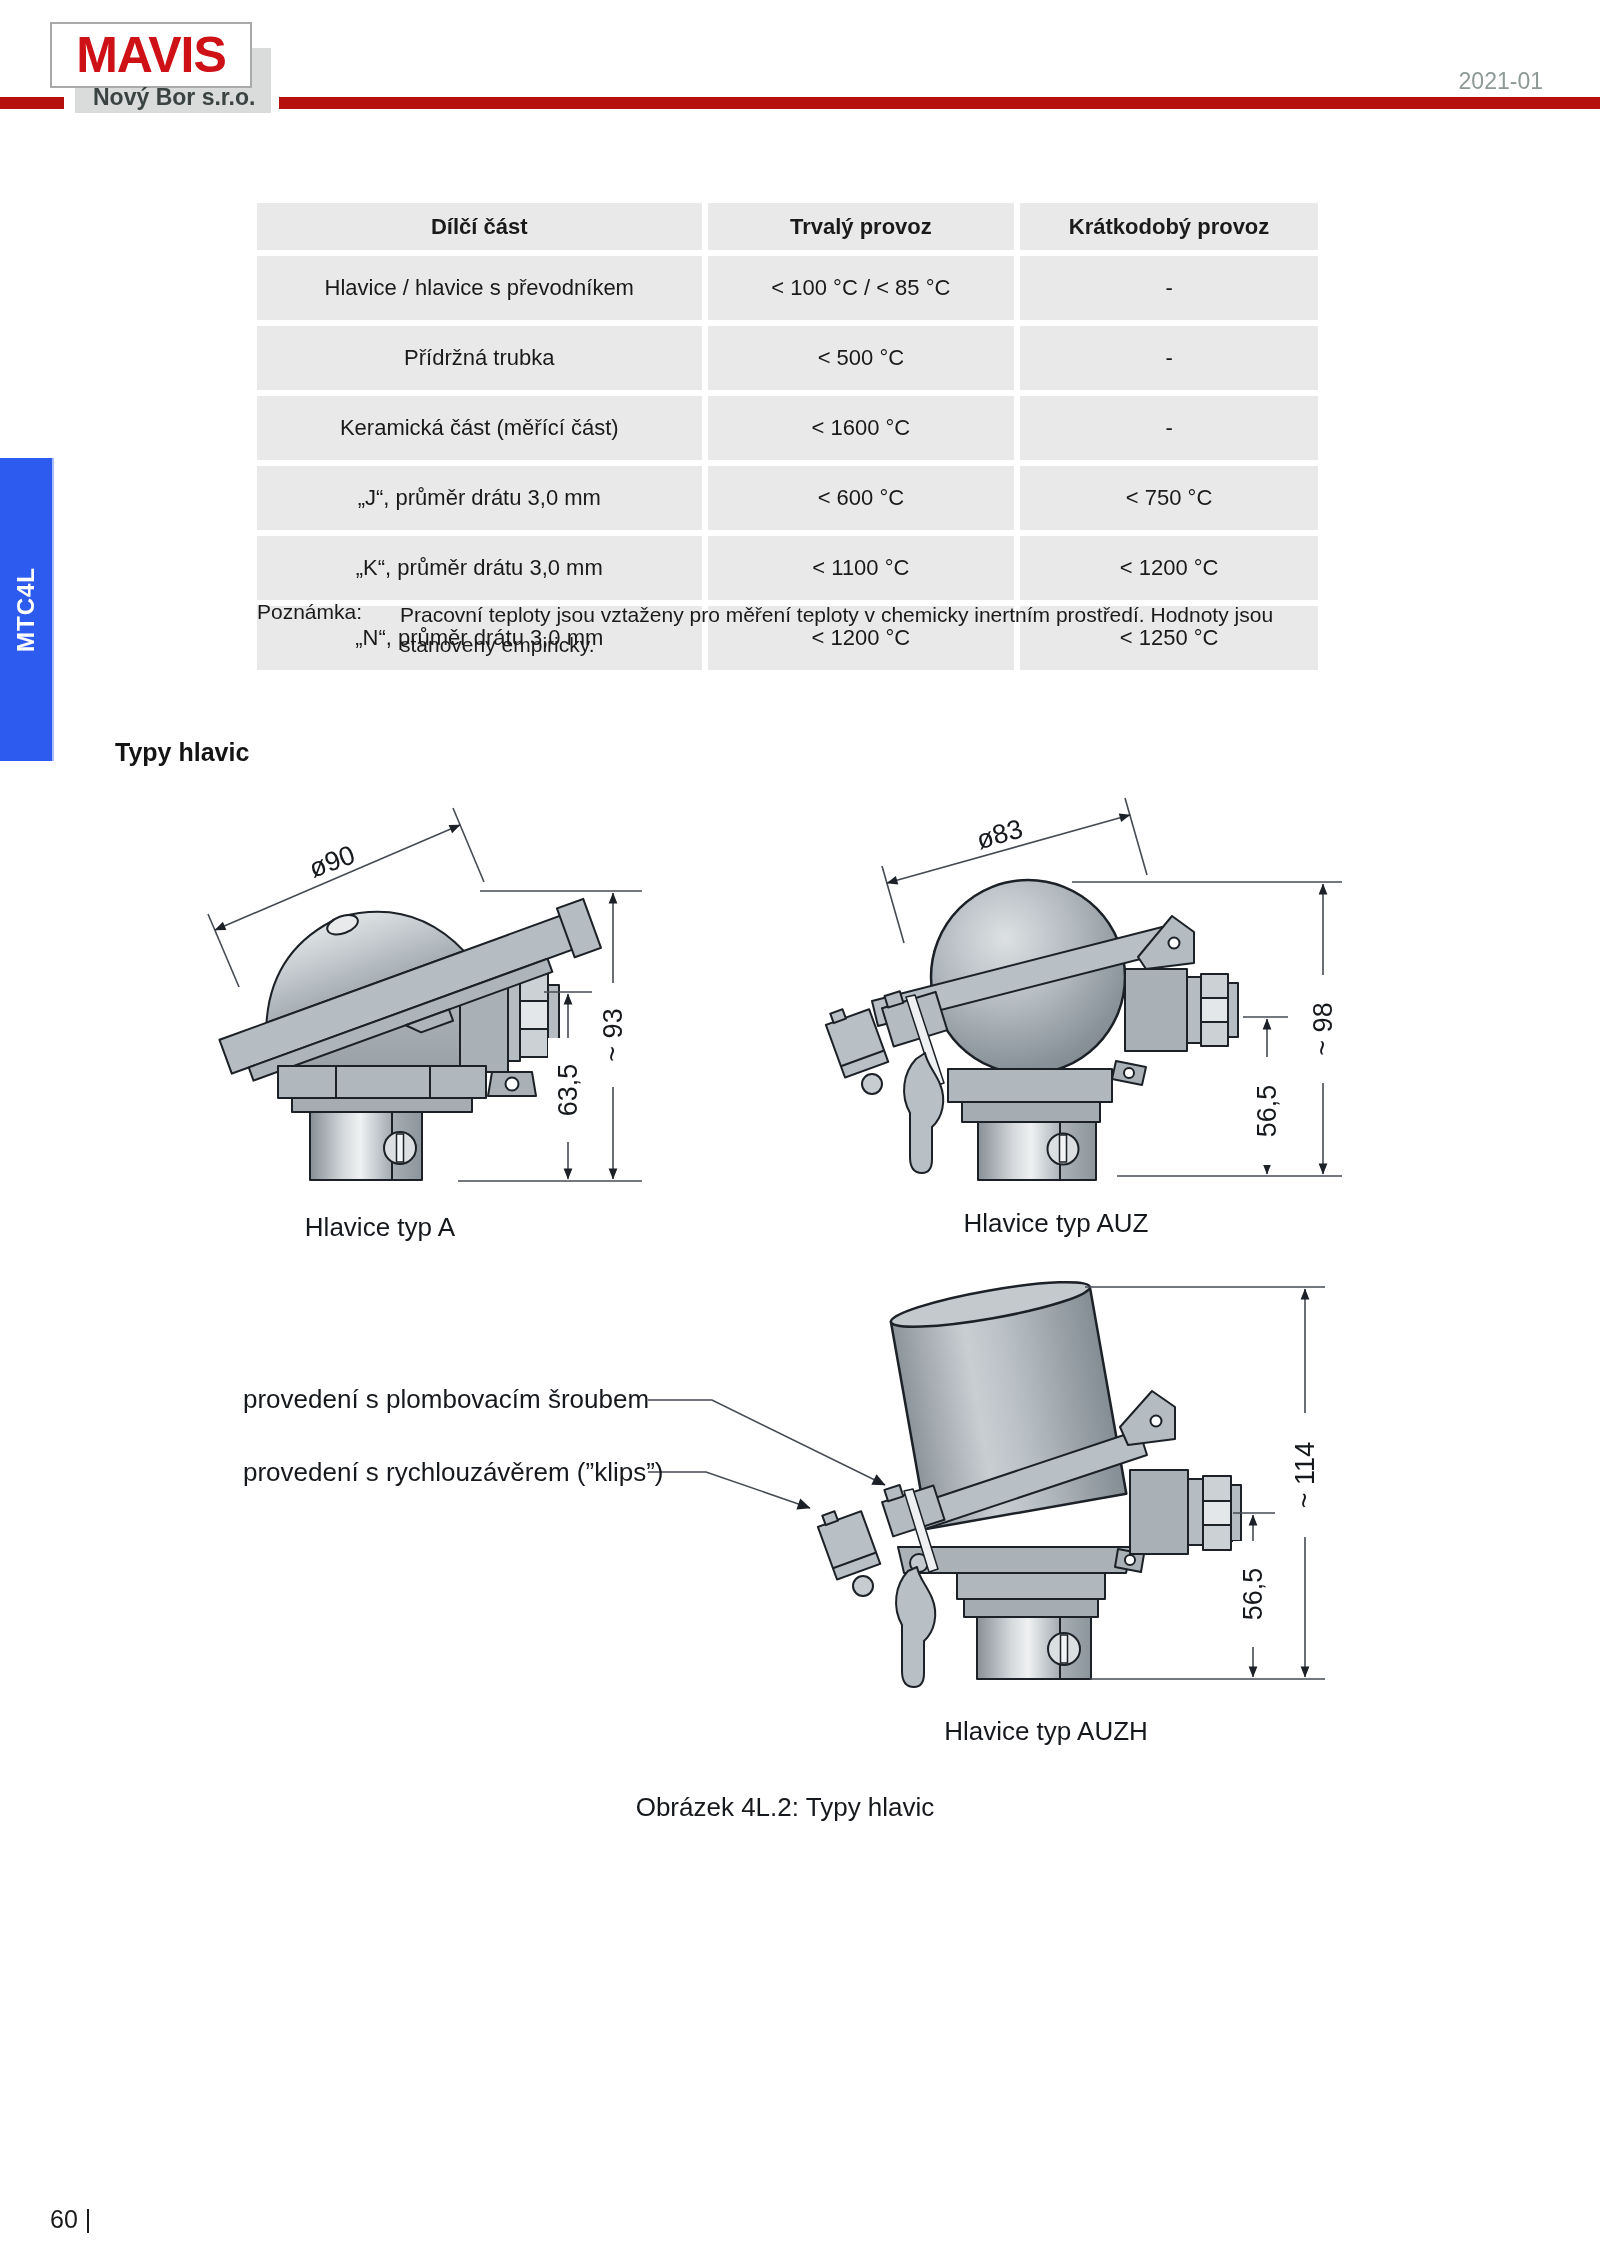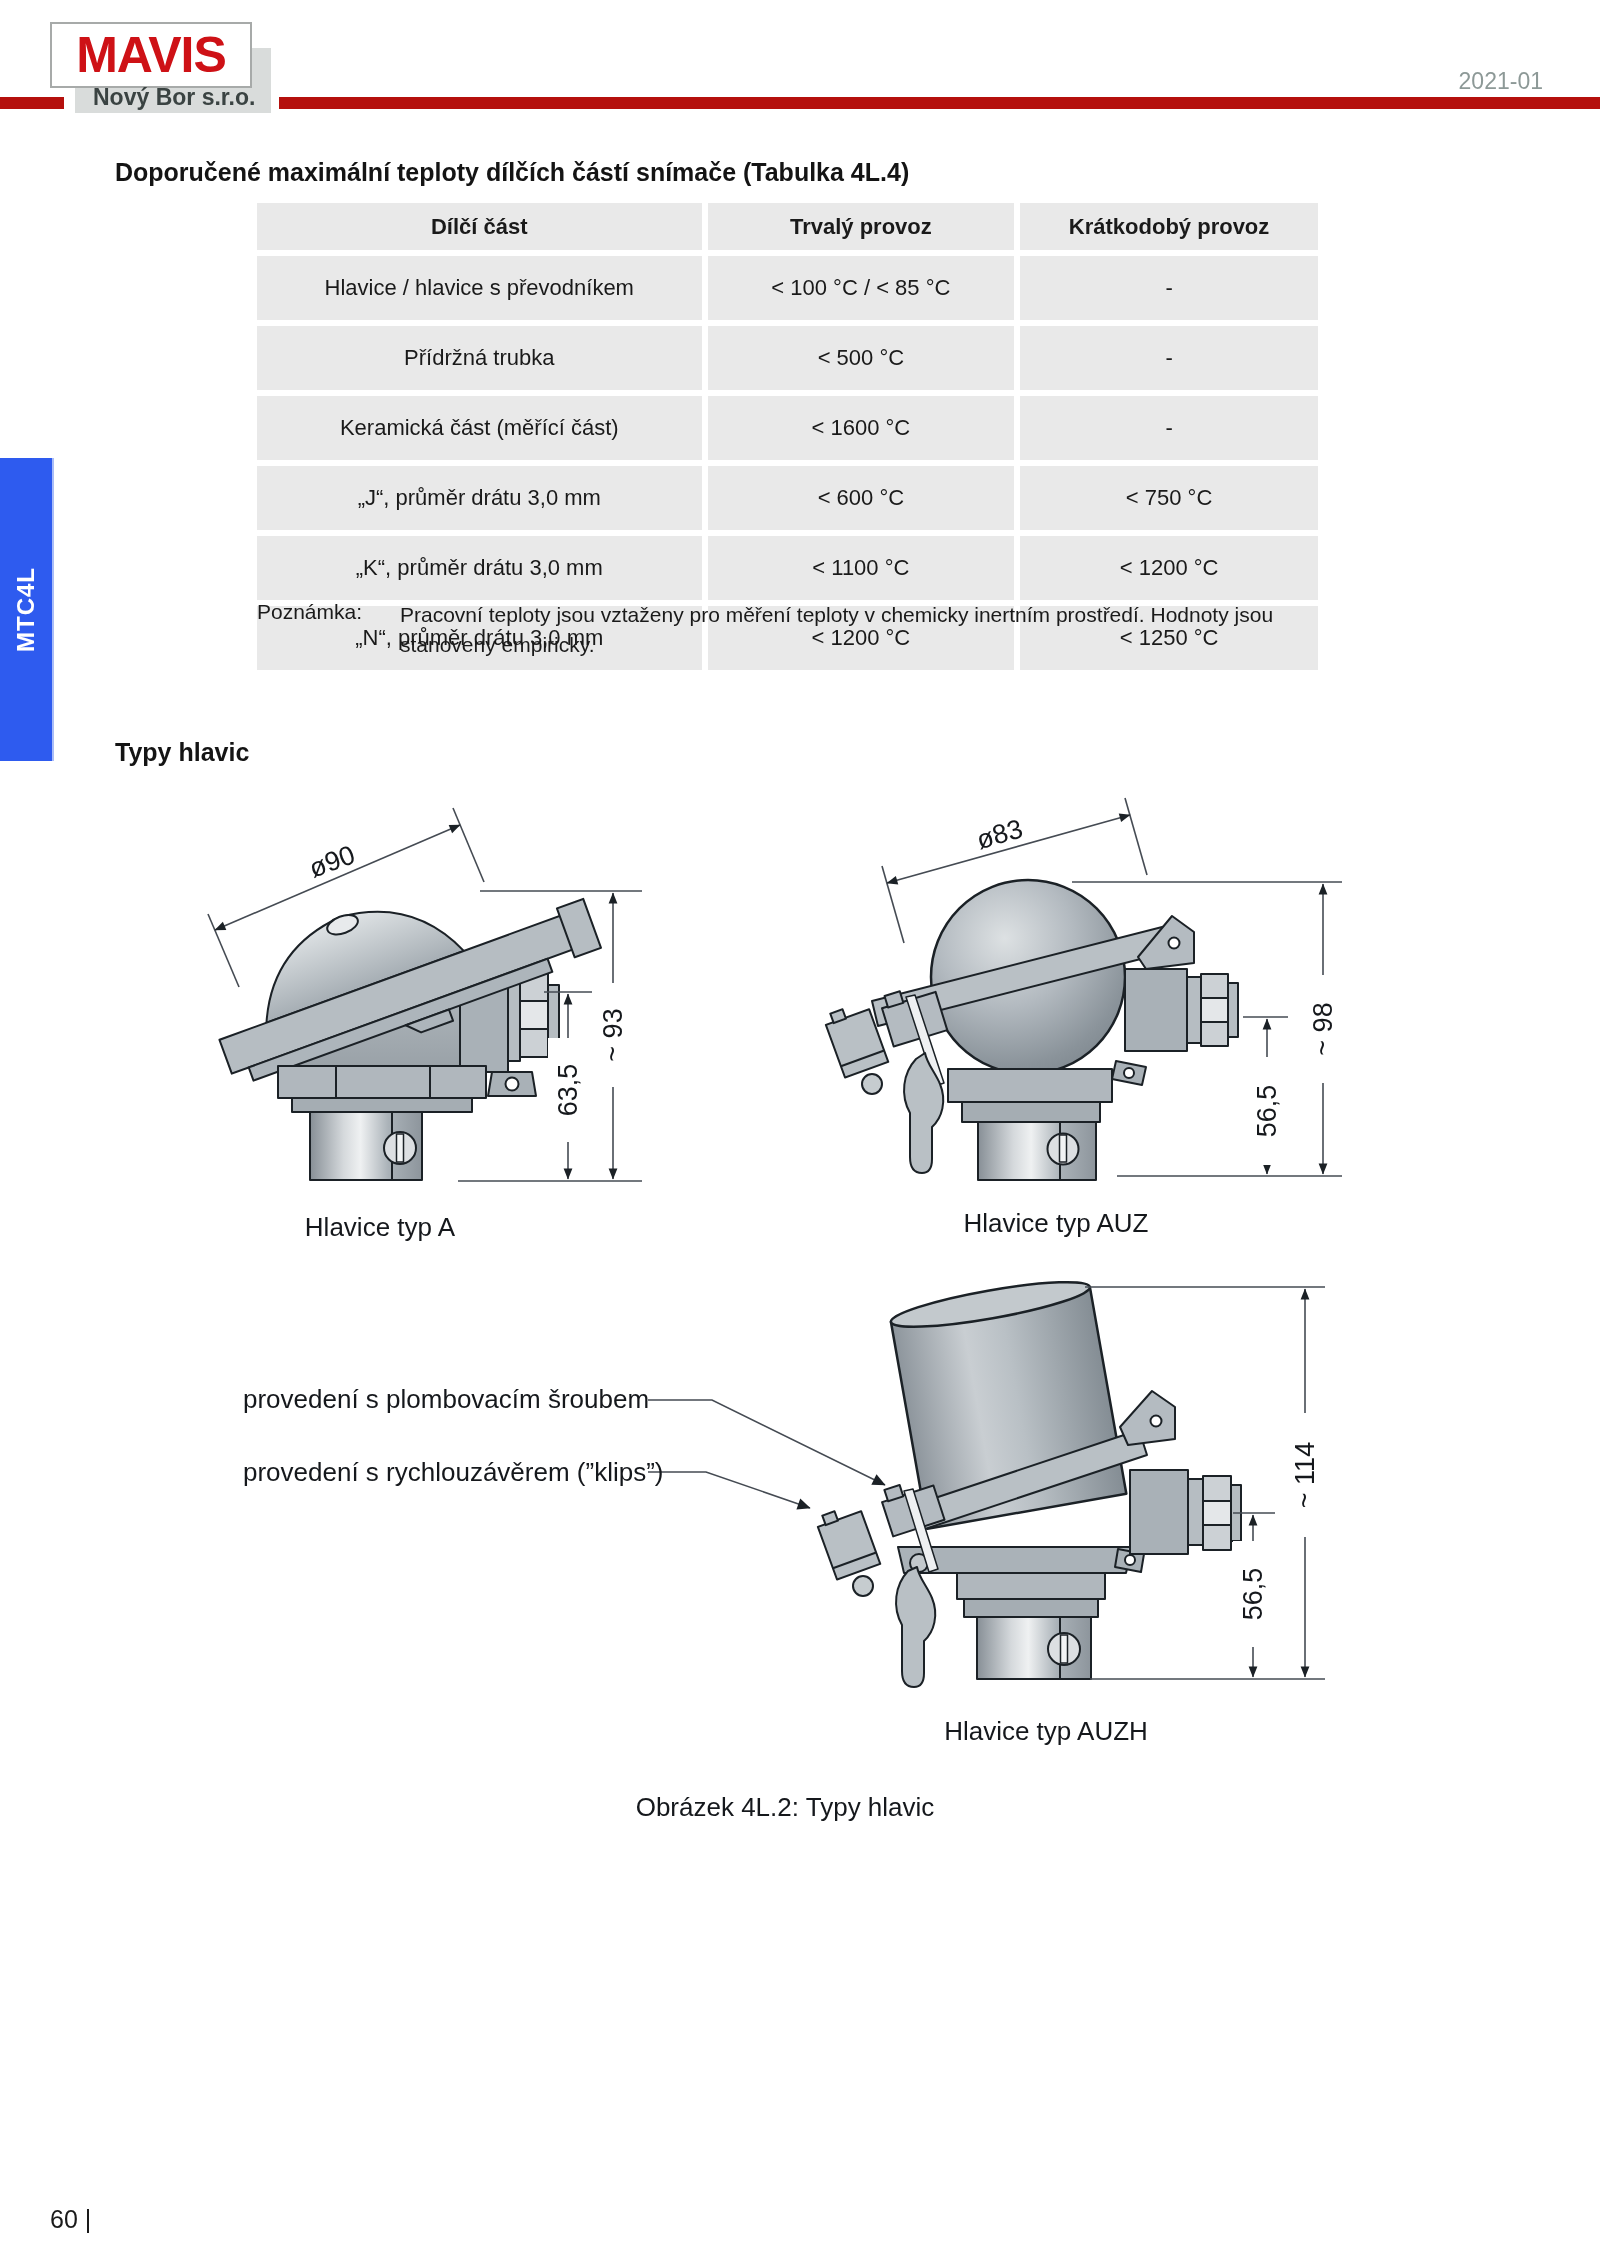--- a/index.html
+++ b/index.html
@@ -58,21 +58,20 @@
   </div>
   <div class="logo-sub">Nový Bor s.r.o.</div>
   <div class="bar bar-left"></div>
   <div class="bar bar-right"></div>
   <div class="date">2021-01</div>
 
   <div class="side-tab">
     <span>MTC4L</span>
   </div>
 
-  <div class="h1" style="top:158px;">Doporučené maximální teploty dílčích částí snímače (Tabulka 4L.4)</div>
 
   <table class="temps">
     <tbody>
         <tr>
       <th class="col1">Dílčí část</th>
       <th class="col2">Trvalý provoz</th>
       <th class="col3">Krátkodobý provoz</th>
     </tr>
     <tr>
       <td>Hlavice / hlavice s převodníkem</td>

